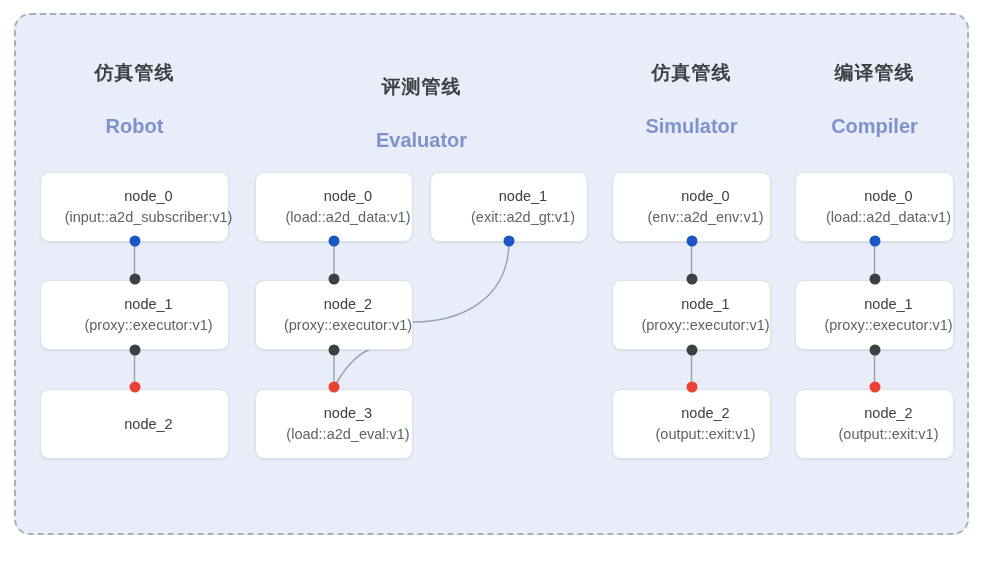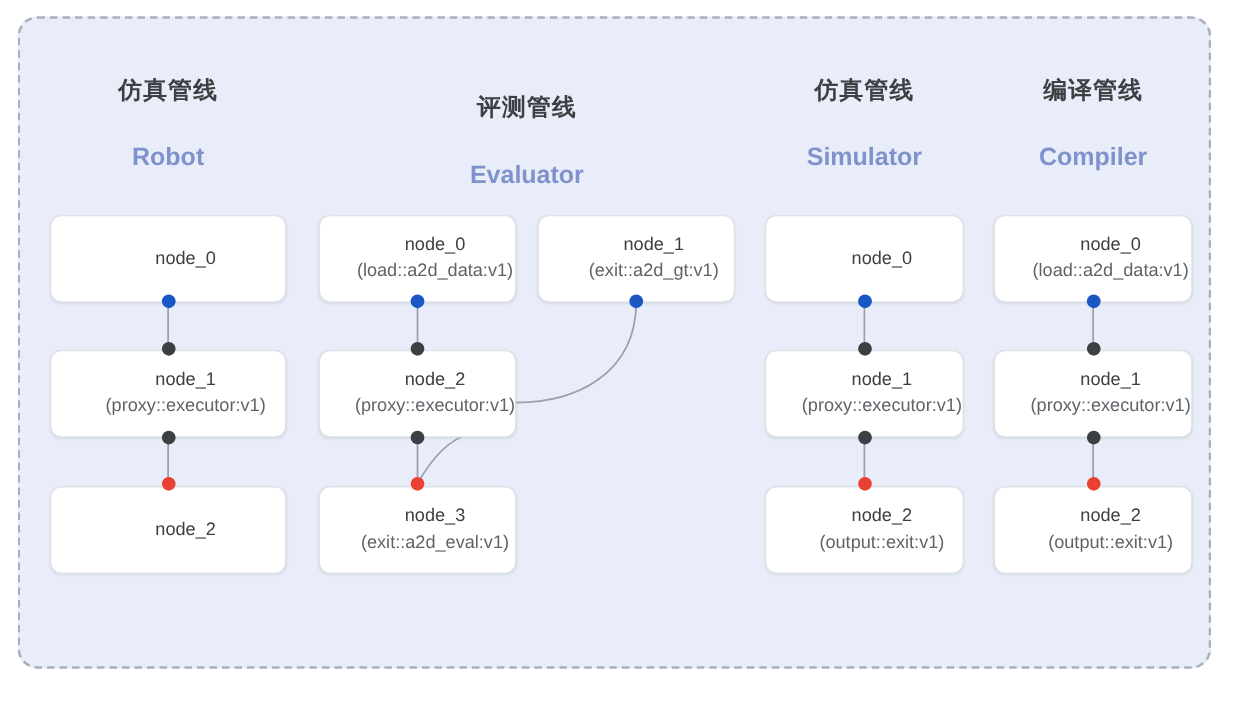--- a/index.html
+++ b/index.html
@@ -147,20 +147,21 @@
     <div class="col-sub">Simulator</div>
   </div>
 
   <div class="col-head" style="left:784px; top:60px; width:181px;">
     <div class="col-title">编译管线</div>
     <div class="col-sub">Compiler</div>
   </div>
 
   <div class="node" style="left:40px; top:172px; width:189px; height:70px;">
     <div class="node-title">node_0</div>
+    <div class="node-sub">(input::a2d_subscriber:v1)</div>
   </div>
   <div class="node" style="left:40px; top:280px; width:189px; height:70px;">
     <div class="node-title">node_1</div>
     <div class="node-sub">(proxy::executor:v1)</div>
   </div>
   <div class="node" style="left:40px; top:389px; width:189px; height:70px;">
     <div class="node-title">node_2</div>
   </div>
 
   <div class="node" style="left:255px; top:172px; width:158px; height:70px;">
@@ -170,25 +171,26 @@
   <div class="node" style="left:430px; top:172px; width:158px; height:70px;">
     <div class="node-title">node_1</div>
     <div class="node-sub">(exit::a2d_gt:v1)</div>
   </div>
   <div class="node" style="left:255px; top:280px; width:158px; height:70px;">
     <div class="node-title">node_2</div>
     <div class="node-sub">(proxy::executor:v1)</div>
   </div>
   <div class="node" style="left:255px; top:389px; width:158px; height:70px;">
     <div class="node-title">node_3</div>
-    <div class="node-sub">(exit::a2d_eval:v1)</div>
+    <div class="node-sub">(load::a2d_eval:v1)</div>
   </div>
 
   <div class="node" style="left:612px; top:172px; width:159px; height:70px;">
     <div class="node-title">node_0</div>
+    <div class="node-sub">(env::a2d_env:v1)</div>
   </div>
   <div class="node" style="left:612px; top:280px; width:159px; height:70px;">
     <div class="node-title">node_1</div>
     <div class="node-sub">(proxy::executor:v1)</div>
   </div>
   <div class="node" style="left:612px; top:389px; width:159px; height:70px;">
     <div class="node-title">node_2</div>
     <div class="node-sub">(output::exit:v1)</div>
   </div>
 

